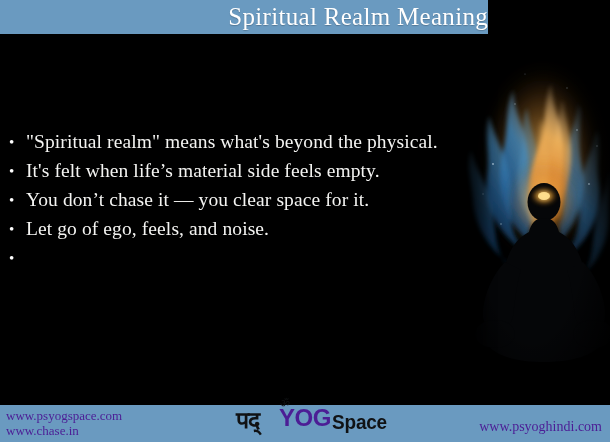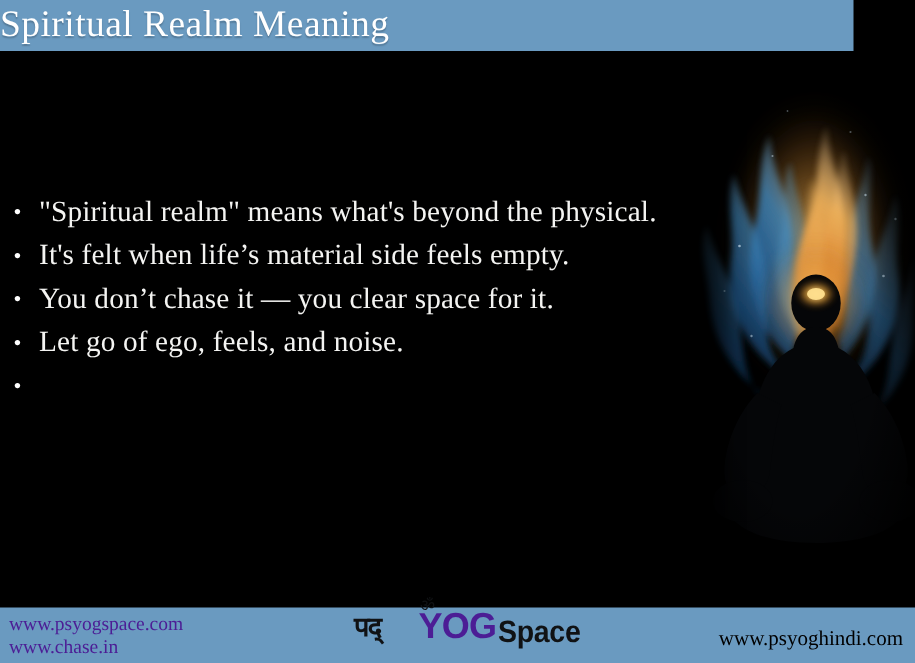--- a/index.html
+++ b/index.html
@@ -13,26 +13,26 @@
     height: 442px;
     background: #000000;
     overflow: hidden;
     font-family: "Liberation Serif", "DejaVu Serif", serif;
   }
 
   
   #header-band {
     position: absolute;
     left: 0; top: 0;
-    width: 569px;
+    width: 488px;
     height: 34px;
     background: #6a9ac0;
     display: flex;
     align-items: center;
-    justify-content: flex-start;
+    justify-content: flex-end;
     z-index: 6;
   }
   #header-title {
     color: #ffffff;
     font-size: 25px;
     font-weight: 400;
     letter-spacing: 0.3px;
     line-height: 1;
     white-space: nowrap;
     text-shadow: 0 1px 1px rgba(0,0,0,0.22);
@@ -104,40 +104,40 @@
     left: 6px;
     top: 4px;
     color: #4c1d95;
     font-size: 13px;
     line-height: 14.5px;
   }
   #footer-right {
     position: absolute;
     right: 8px;
     top: 14px;
-    color: #000000;
+    color: #4c1d95;
     font-size: 14px;
     line-height: 15px;
     white-space: nowrap;
   }
 
   
   #footer-logo {
     position: absolute;
     left: 236px;
     top: -8px;
     width: 160px;
     height: 45px;
   }
   .logo-deva {
     position: absolute;
     left: 0px;
     top: 12px;
     font-family: Liberation Sans, sans-serif;
-    font-size: 18px;
+    font-size: 23px;
     font-weight: 700;
     color: #101214;
     line-height: 1;
     letter-spacing: -1px;
   }
   .logo-om {
     position: absolute;
     left: 44px;
     top: 1px;
     font-family: "DejaVu Sans", sans-serif;

